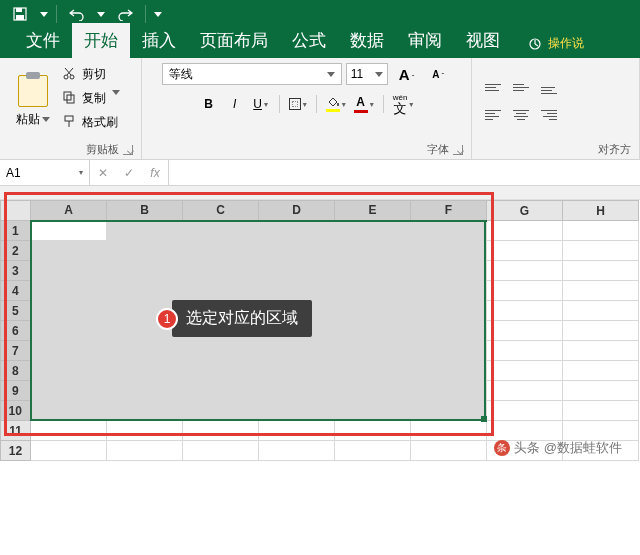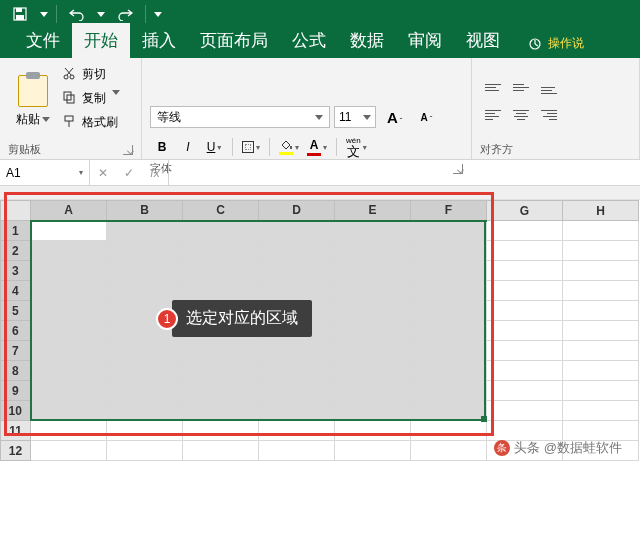--- a/index.html
+++ b/index.html
@@ -11,21 +11,21 @@
   .qat svg { stroke: #fff; fill: none; }
 
   .tabs { height: 30px; background: #0a6b3d; display: flex; align-items: flex-end; padding-left: 14px; gap: 0; color: #fff; }
   .tab { padding: 6px 12px; font-size: 17px; cursor: pointer; }
   .tab.active { background: #f3f3f3; color: #0a6b3d; }
   .help-area { display:flex; align-items:center; margin-left:8px; gap:6px; color:#fde047; padding:6px 8px; }
   .help-area svg { stroke:#fff; }
 
   .ribbon { height: 102px; background: #f3f3f3; border-bottom: 1px solid #d4d4d4; display: flex; }
   .group { border-right: 1px solid #d8d8d8; padding: 4px 8px 2px 8px; display: flex; flex-direction: column; }
-  .group-label { font-size: 11px; color: #555; text-align: center; margin-top: 2px; display:flex; align-items:center; justify-content:space-between; gap:4px;}
+  .group-label { font-size: 11px; color: #555; text-align: center; margin-top: 2px; display:flex; align-items:center; justify-content:flex-end; gap:4px;}
   .dlaunch { width:10px;height:10px;border:1px solid #888;border-top:none;border-left:none; position:relative;}
   .dlaunch::after{content:"";position:absolute;right:-1px;bottom:-1px;width:4px;height:4px;border-right:1px solid #888;border-bottom:1px solid #888;transform:rotate(45deg) translate(-1px,-1px);}
   .group-body { flex:1; display:flex; align-items:center; }
 
   
   .clip { display:flex; }
   .paste { display:flex; flex-direction:column; align-items:center; justify-content:center; width:50px; padding:2px; }
   .paste .icn { width:30px; height:32px; border:1px solid #c79b00; background:#fff4d6; position:relative; border-radius:2px;}
   .paste .icn::before{content:"";position:absolute;top:-4px;left:7px;width:14px;height:7px;background:#9aa0a6;border-radius:2px;}
   .paste .txt { font-size:12px; margin-top:4px; display:flex; align-items:center; gap:2px;}
@@ -174,21 +174,21 @@
         </div>
       </div>
     </div>
     <div class="group-label">
         <span>剪贴板</span>
         <span class="dlaunch"></span>
       </div>
   </div>
 
   <div class="group" style="width:330px;">
-    <div class="group-body" style="flex-direction:column;align-items:flex-start;margin-top:43px;">
+    <div class="group-body" style="flex-direction:column;align-items:center;">
       <div class="fontrow1">
         <div class="fontname">
           <span>等线</span>
           <span class="caret dark"></span>
         </div>
         <div class="fontsize">
           <span>11</span>
           <span class="caret dark"></span>
         </div>
         <div class="fbtn">

